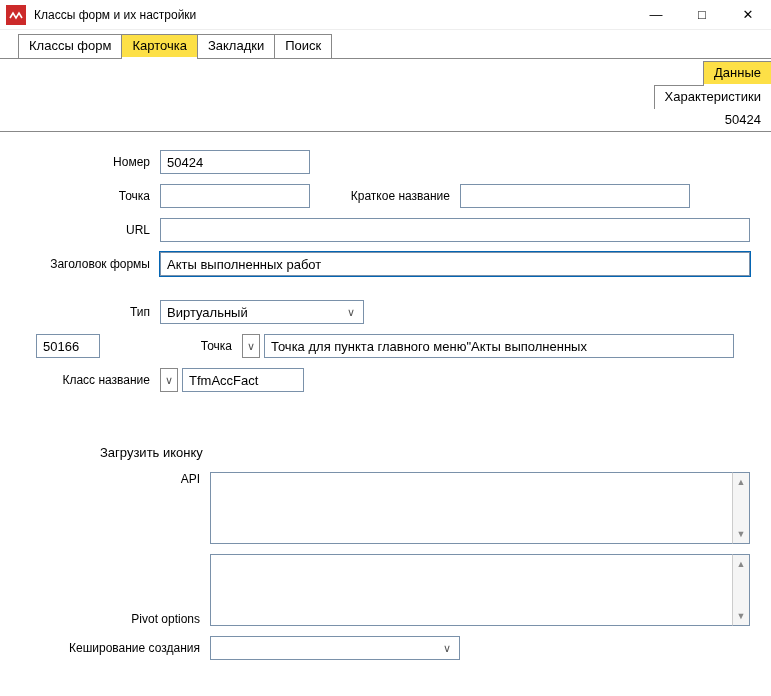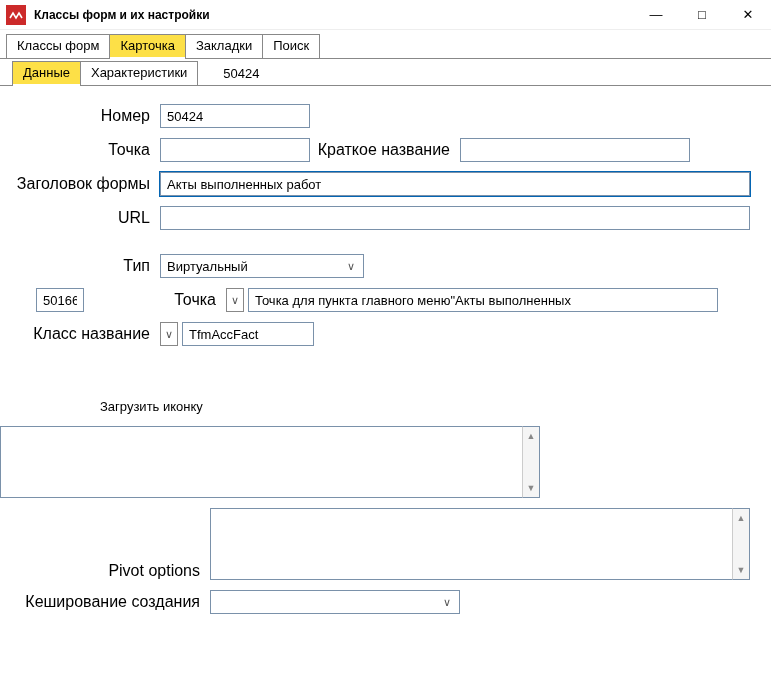--- a/index.html
+++ b/index.html
@@ -26,21 +26,21 @@
     margin-left: 6px;
     background: #cc2a2a;
     display: flex;
     align-items: center;
     justify-content: center;
   }
   .titlebar-icon svg { display: block; }
   .titlebar-text {
     margin-left: 8px;
     font-size: 12px;
-    font-weight: 700;
+    font-weight: 400;
     color: #000;
   }
   .win-controls {
     margin-left: auto;
     display: flex;
     height: 100%;
   }
   .win-btn {
     width: 46px;
     display: flex;
@@ -48,21 +48,21 @@
     justify-content: center;
     font-family: "Segoe UI Symbol", sans-serif;
     font-size: 13px;
     color: #000;
   }
   .tabs-outer {
     margin-top: 4px;
     display: flex;
     align-items: flex-end;
     border-bottom: 1px solid #888;
-    padding-left: 6px;
+    padding-left: 18px;
   }
   .tab, .subtab {
     border: 1px solid #888;
     border-bottom: none;
     padding: 3px 10px 4px 10px;
     background: #fff;
     font-size: 13px;
     line-height: 16px;
     margin-right: -1px;
     position: relative;
@@ -77,38 +77,39 @@
     left: 0; right: 0; bottom: -1px;
     height: 2px;
     background: #fff;
   }
   .tabs-inner {
     display: flex;
     align-items: flex-end;
     border-bottom: 1px solid #888;
     padding-left: 12px;
     margin-top: 2px;
+    flex-direction: column;
   }
   .subtab-plain {
     padding: 3px 10px 4px 10px;
     font-size: 13px;
     margin-left: 16px;
   }
   .form-area {
     padding-top: 18px;
   }
   .row {
     display: flex;
     align-items: center;
     margin-bottom: 10px;
   }
   .lbl {
     text-align: right;
     padding-right: 10px;
-    font-size: 16px;
+    font-size: 12px;
     color: #000;
     width: 160px;
   }
   input.text, .select-box, textarea.text {
     border: 1px solid #7a91aa;
     font-family: inherit;
     font-size: 13px;
     padding: 3px 6px;
     background: #fff;
     color: #000;
@@ -210,57 +211,58 @@
   </div>
 
   <div class="row">
     <div class="lbl">Точка</div>
     <input class="text" style="width: 150px;" value="">
     <div class="lbl" style="width:150px">Краткое название</div>
     <input class="text" style="width: 230px;" value="">
   </div>
 
   <div class="row">
+    <div class="lbl">URL</div>
+    <input class="text" style="width: 590px;" value="">
+  </div>
+
+  <div class="row">
     <div class="lbl">Заголовок формы</div>
     <input class="text focused" style="width: 590px;" value="Акты выполненных работ">
-  </div>
-
-  <div class="row">
-    <div class="lbl">URL</div>
-    <input class="text" style="width: 590px;" value="">
   </div>
 
   <div class="row" style="margin-top:24px">
     <div class="lbl">Тип</div>
     <div class="select-box" style="width:204px">
       <span>Виртуальный</span>
       <span class="chev">∨</span>
     </div>
   </div>
 
   <div class="row">
     <div style="width:36px"></div>
-    <input class="text" style="width: 48px;" value="50166">
+    <input class="text" style="width: 64px;" value="50166">
     <div class="lbl" style="width:142px">Точка</div>
     <div class="drop-btn">∨</div>
     <input class="text" style="width: 470px;" value="Точка для пункта главного меню&quot;Акты выполненных">
   </div>
 
   <div class="row">
     <div class="lbl">Класс название</div>
     <div class="drop-btn">∨</div>
-    <input class="text" style="width: 132px;" value="TfmAccFact">
+    <input class="text" style="width: 122px;" value="TfmAccFact">
   </div>
 
   <div class="row" style="margin-top:53px">
     <div style="width:100px"></div>
     <div>Загрузить иконку</div>
   </div>
 
   <div class="row" style="align-items:flex-start;margin-top:12px">
+    <div class="lbl" style="width:210px">API</div>
     <div class="textarea-wrap" style="width:540px">
       <textarea class="text" style=""></textarea>
       <div class="scroll-col">
         <div class="scroll-arrow">▲</div>
         <div class="scroll-arrow">▼</div>
       </div>
     </div>
   </div>
 
   <div class="row" style="align-items:flex-end">

